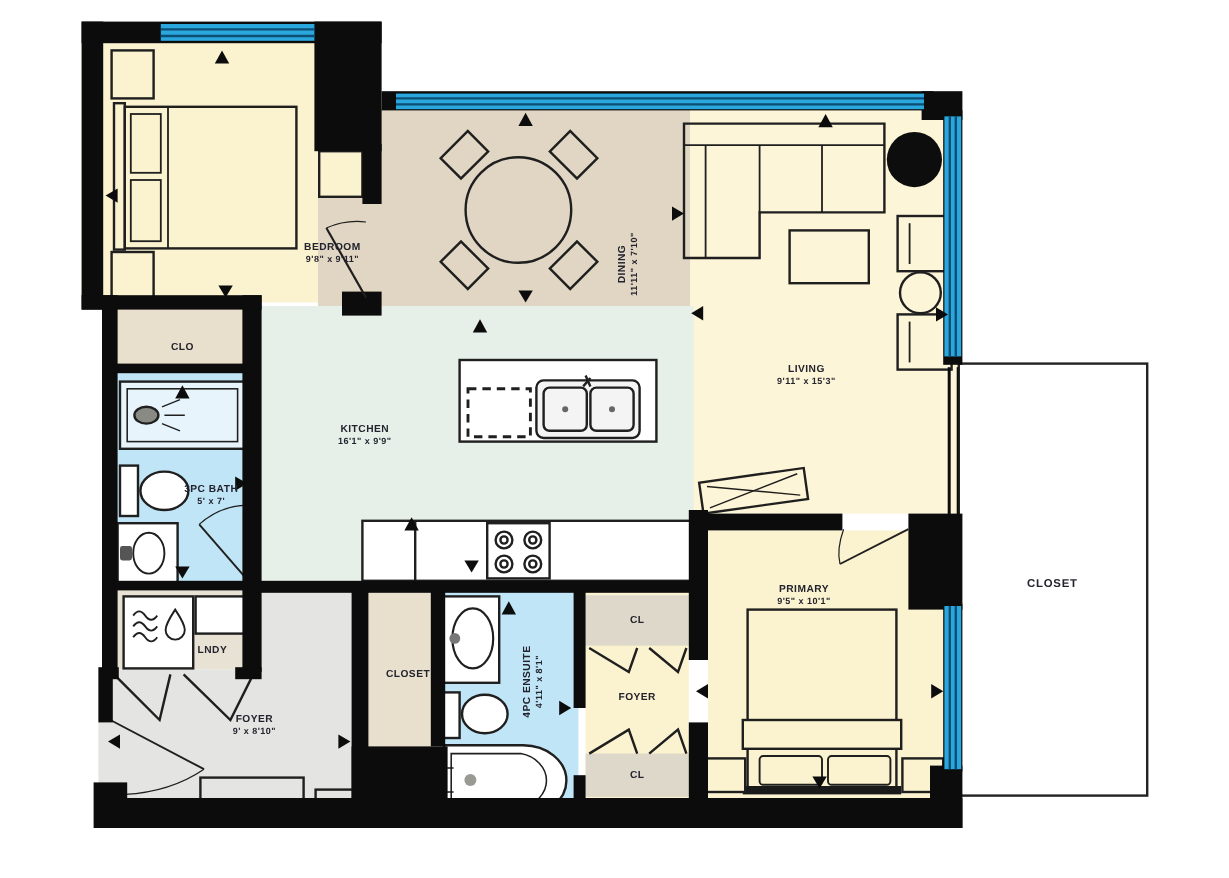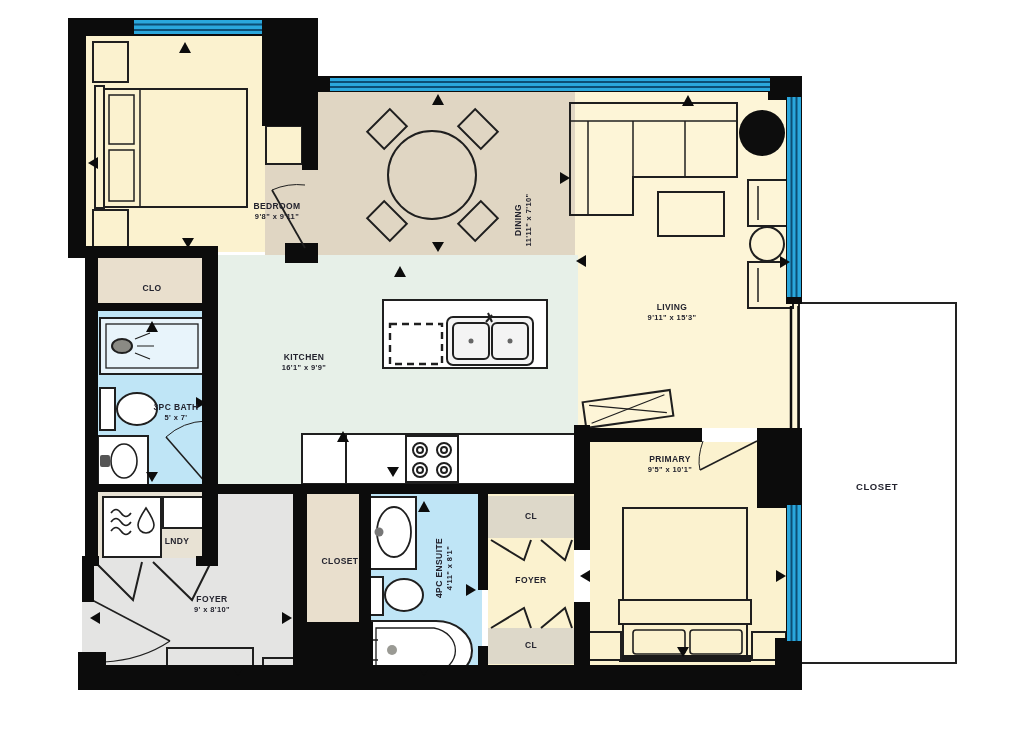--- a/index.html
+++ b/index.html
@@ -307,21 +307,21 @@
   </div>
 
   <div class="lbl" style="left:531px;top:517px">
     <span class="nm">CL</span>
   </div>
 
   <div class="lbl" style="left:531px;top:646px">
     <span class="nm">CL</span>
   </div>
 
-  <div class="lbl" style="left:670px;top:464px">
+  <div class="lbl" style="left:670px;top:496px">
     <span class="nm">PRIMARY</span>
     <span class="dims">9'5" x 10'1"</span>
   </div>
 
   <div class="lbl big" style="left:877px;top:487px">
     <span class="nm">CLOSET</span>
   </div>
 
 </div>
 

